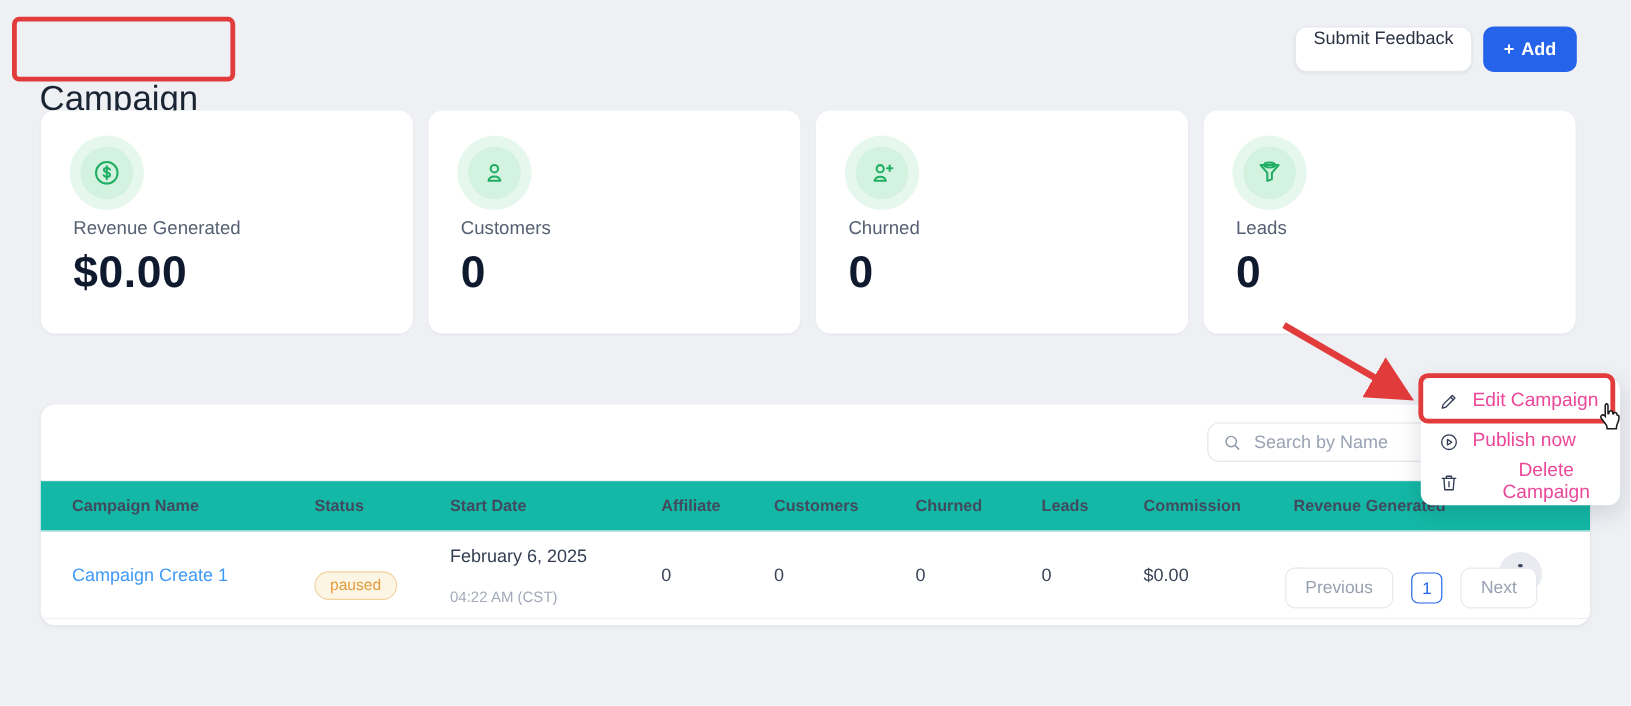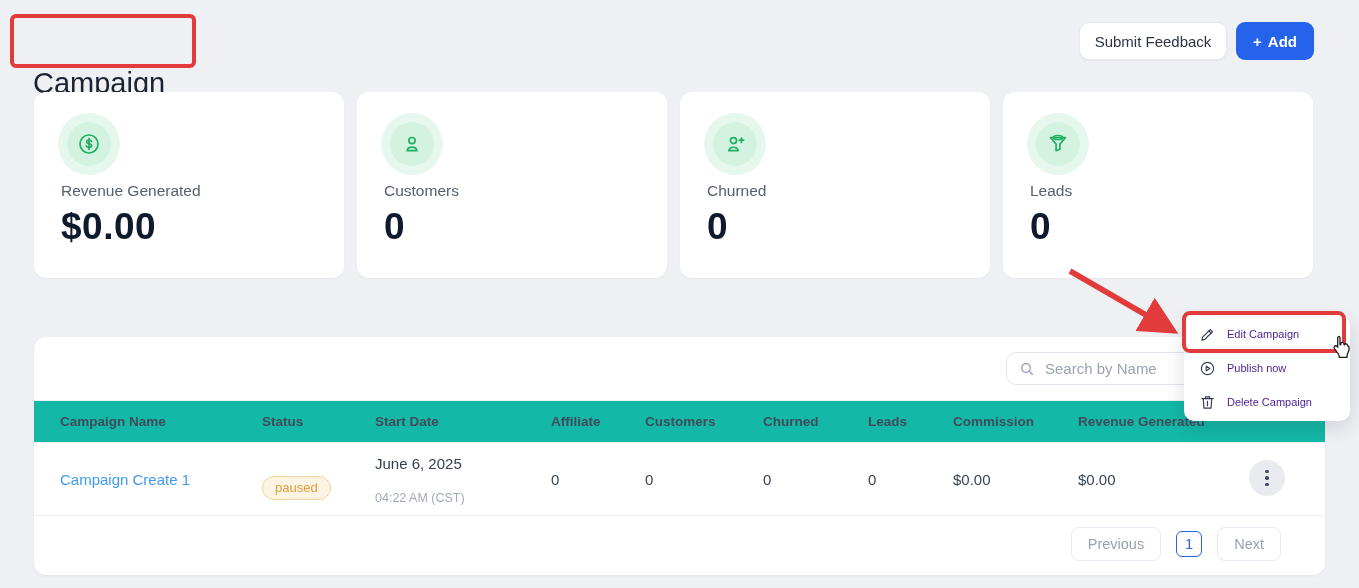--- a/index.html
+++ b/index.html
@@ -2,54 +2,54 @@
 <html><head>
 <meta charset="utf-8">
 <style>
   html,body{margin:0;padding:0;}
   body{font-family:"Liberation Sans","DejaVu Sans",sans-serif;}
   .page{position:relative;width:1359px;height:588px;background:#eef0f4;overflow:hidden;}
 
   
   .page-title{position:absolute;left:33px;top:23px;font-size:29px;font-weight:500;color:#1a2332;margin-top:44px;}
   .title-annotation{position:absolute;left:10px;top:14px;width:186px;height:54px;border:4px solid #e23b3c;border-radius:6px;box-sizing:border-box;pointer-events:none;z-index:3;}
-  .btn-feedback{position:absolute;left:1079px;top:22px;width:148px;height:38px;background:#fff;border:1px solid #e5e8ee;border-radius:10px;box-shadow:0 1px 2px rgba(16,24,40,.05);display:flex;align-items:center;justify-content:center;font-size:15px;font-weight:500;color:#2b3344;cursor:pointer;box-sizing:border-box;}
+  .btn-feedback{position:absolute;left:1079px;top:22px;width:148px;height:38px;background:#fff;border:1px solid #e5e8ee;border-radius:10px;box-shadow:0 1px 2px rgba(16,24,40,.05);display:flex;justify-content:center;font-size:15px;font-weight:500;color:#2b3344;cursor:pointer;box-sizing:border-box;}
   .btn-add{position:absolute;left:1236px;top:22px;width:78px;height:38px;background:#2563eb;border:none;border-radius:9px;display:flex;align-items:center;justify-content:center;gap:6px;font-size:15px;font-weight:600;color:#fff;cursor:pointer;}
 
   
   .stat-card{position:absolute;top:92px;width:310px;height:186px;background:#fff;border-radius:12px;box-shadow:0 1px 2px rgba(16,24,40,.04);}
   .stat-card.c0{left:34px}.stat-card.c1{left:357px}.stat-card.c2{left:680px}.stat-card.c3{left:1003px}
   .stat-icon-outer{position:absolute;left:24px;top:21px;width:62px;height:62px;border-radius:50%;background:#e6f8ee;display:flex;align-items:center;justify-content:center;}
   .stat-icon-inner{width:44px;height:44px;border-radius:50%;background:#d3f2df;display:flex;align-items:center;justify-content:center;}
   .stat-icon-inner svg{width:24px;height:24px;stroke:#1fae63;fill:none;stroke-width:1.7;stroke-linecap:round;stroke-linejoin:round;}
   .stat-label{position:absolute;left:27px;top:90px;font-size:15.5px;color:#556072;}
   .stat-value{position:absolute;left:27px;top:114px;font-size:37px;font-weight:700;color:#0f1a2e;letter-spacing:.5px;}
 
   
-  .table-card{position:absolute;left:34px;top:337px;width:1291px;height:238px;background:#fff;border-radius:12px;box-shadow:0 1px 3px rgba(16,24,40,.05);}
+  .table-card{position:absolute;left:34px;top:337px;width:1291px;height:184px;background:#fff;border-radius:12px;box-shadow:0 1px 3px rgba(16,24,40,.05);}
   .search-box{position:absolute;left:972px;top:15px;width:293px;height:33px;border:1px solid #e3e6ec;border-radius:10px;background:#fff;display:flex;align-items:center;gap:8px;padding:0 12px;box-sizing:border-box;}
   .search-box svg{width:16px;height:16px;stroke:#8d97a8;fill:none;stroke-width:1.8;stroke-linecap:round;flex:0 0 auto;}
   .search-box input{border:none;outline:none;flex:1;font-size:15px;color:#3a4457;font-family:inherit;background:transparent;}
   .search-box input::placeholder{color:#9aa3b3;}
   .thead,.trow{position:absolute;left:0;width:100%;display:grid;grid-template-columns:202px 113px 176px 94px 118px 105px 85px 125px 166px 1fr;padding-left:26px;box-sizing:border-box;align-items:center;}
   .thead{top:63px;height:43px;background:#14b8a6;border-top:1px solid #eef0f3;border-bottom:1px solid #eef0f3;font-size:13.5px;font-weight:700;color:#414b5e;}
   .trow{top:107px;height:72px;border-bottom:1px solid #eef0f3;font-size:15px;color:#3a4457;}
   .link{color:#3f9af5;cursor:pointer;}
   .badge-paused{display:inline-block;justify-self:start;padding:3px 12px 4px;border-radius:999px;background:#fdf5e4;border:1px solid #f3d29e;color:#e29d3e;font-size:13px;margin-top:16px;}
   .date-main{font-size:15px;color:#333e52;}
   .date-sub{font-size:12.5px;color:#a2aab9;margin-top:19px;}
   .kebab-btn{position:absolute;left:1215px;top:123px;width:36px;height:36px;border-radius:50%;background:#e9ebf0;border:none;display:flex;flex-direction:column;align-items:center;justify-content:center;gap:3px;cursor:pointer;}
   .kebab-btn i{width:3.5px;height:3.5px;border-radius:50%;background:#3f4960;}
   .pager{position:absolute;right:44px;bottom:14px;display:flex;align-items:center;gap:15px;}
   .pg-btn{background:#fff;border:1px solid #e6e9ef;border-radius:8px;padding:8px 16px;font-size:14.5px;color:#98a1b2;font-family:inherit;cursor:pointer;}
   .pg-num{width:26px;height:26px;border:1px solid #2563eb;border-radius:6px;color:#2563eb;font-size:14px;display:flex;align-items:center;justify-content:center;background:#fff;cursor:pointer;box-sizing:border-box;}
 
   
   .ctx-menu{position:absolute;left:1184px;top:315px;width:166px;background:#fff;border-radius:10px;box-shadow:0 6px 20px rgba(16,24,40,.14);padding:2px 0;z-index:5;}
-  .ctx-item{height:34px;display:flex;align-items:center;gap:11px;padding-left:15px;font-size:11px;color:#4c1d95;cursor:pointer;}
+  .ctx-item{height:34px;display:flex;align-items:center;gap:11px;padding-left:15px;font-size:16px;color:#ec4899;cursor:pointer;text-align:center;}
   .ctx-item svg{width:17px;height:17px;stroke:#323d55;fill:none;stroke-width:1.6;stroke-linecap:round;stroke-linejoin:round;flex:0 0 auto;}
   .menu-annotation{position:absolute;left:1182px;top:311px;width:164px;height:42px;border:4px solid #e23b3c;border-radius:8px;box-sizing:border-box;pointer-events:none;z-index:6;}
 
   
   .arrow-annotation{position:absolute;left:1040px;top:256px;z-index:4;pointer-events:none;}
   .cursor-icon{position:absolute;left:1330px;top:334px;width:22px;z-index:7;pointer-events:none;}
 </style>
 </head>
 <body>
 
@@ -141,21 +141,21 @@
       <div>Leads</div>
       <div>Commission</div>
       <div>Revenue Generated</div>
       <div></div>
     </div>
 
     <div class="trow">
       <div><span class="link">Campaign Create 1</span></div>
       <div><span class="badge-paused">paused</span></div>
       <div>
-        <div class="date-main">June 6, 2025</div>
+        <div class="date-main">February 6, 2025</div>
         <div class="date-sub">04:22 AM (CST)</div>
       </div>
       <div>0</div>
       <div>0</div>
       <div>0</div>
       <div>0</div>
       <div>$0.00</div>
       <div>$0.00</div>
       <div></div>
     </div>

